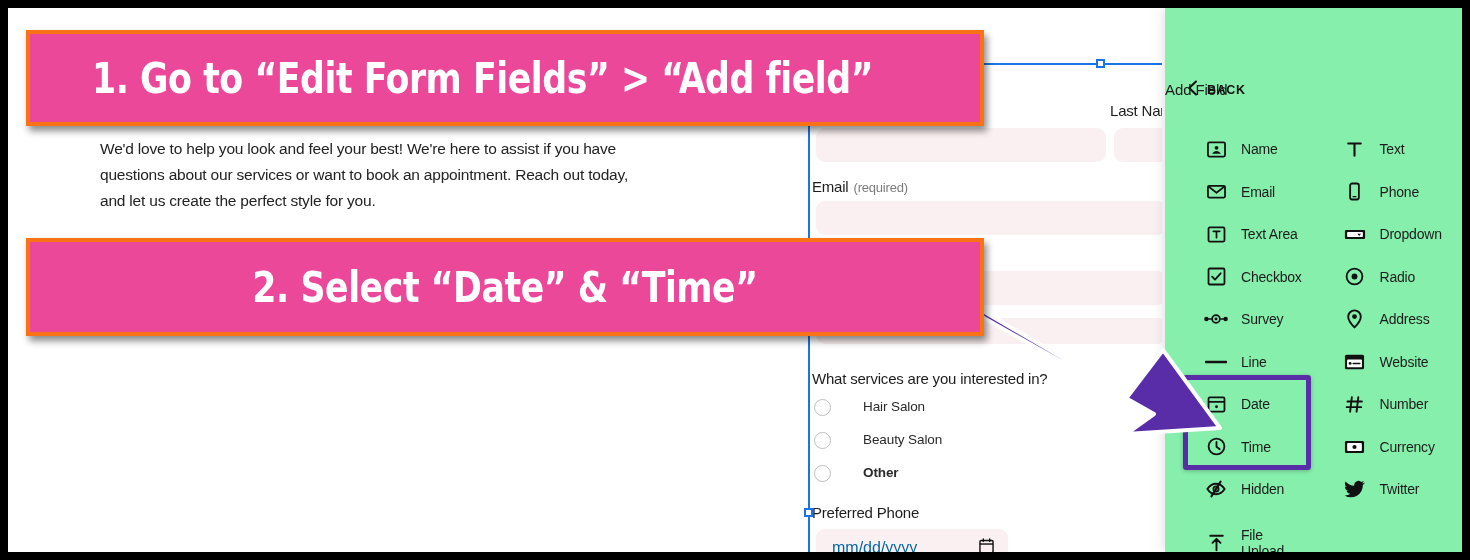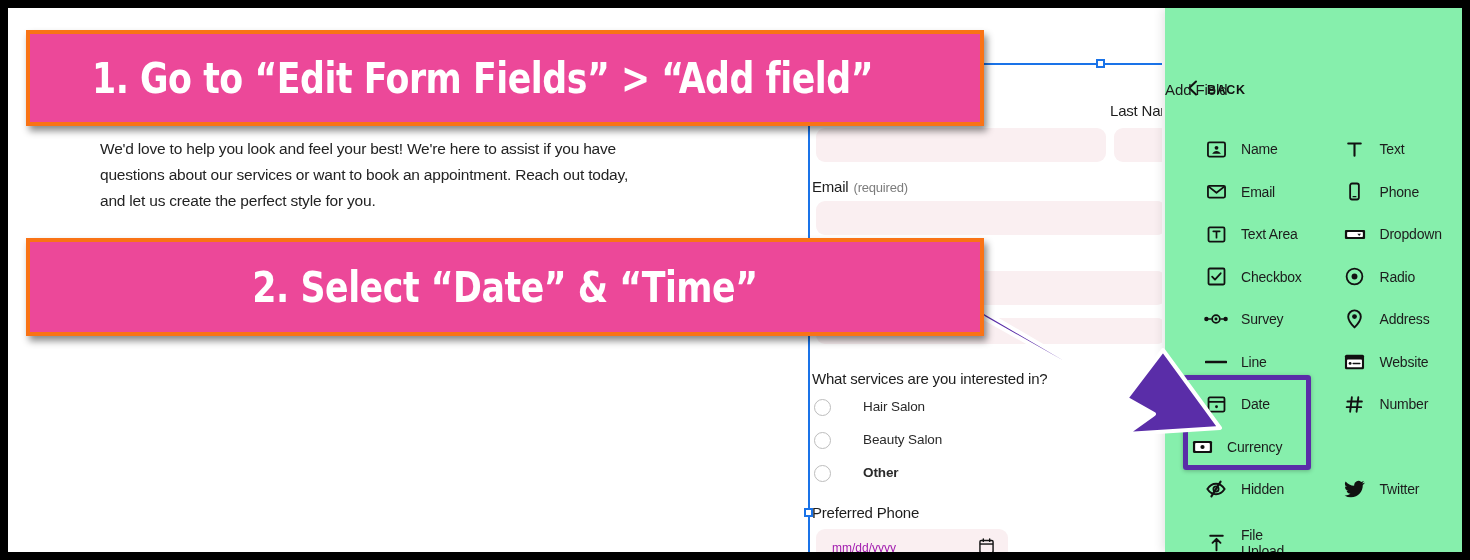--- a/index.html
+++ b/index.html
@@ -120,22 +120,22 @@
     background: #faeff1;
     border-radius: 9px;
     height: 38px;
     display: flex;
     align-items: center;
     justify-content: space-between;
     padding: 0 14px 0 16px;
     box-sizing: border-box;
   }
   .date-ph {
-    font-size: 12px;
-    color: #a21caf;
+    font-size: 16px;
+    color: #0369a1;
     letter-spacing: 0px;
   }
 
   
   #panel {
     position: absolute;
     left: 1157px; top: 0;
     width: 297px; height: 544px;
     background: #86efac;
     box-shadow: -3px 0 9px rgba(0,0,0,0.10);
@@ -486,20 +486,29 @@
             <span class="ic">
               <svg width="19" height="19" viewBox="0 0 20 20" fill="none">
                 <path d="M7.2 2.4L5.4 17.6M14 2.4l-1.8 15.2M2.6 6.8h15.2M1.8 12.8H17" stroke="#111" stroke-width="2" stroke-linecap="round"></path>
               </svg>
             </span>
             <span class="field-label">Number</span>
           </div>
         </div>
 
         <div class="field-row">
+          <div class="field-cell">
+            <span class="ic">
+              <svg width="19" height="19" viewBox="0 0 20 20" fill="none">
+                <circle cx="10" cy="10" r="8.3" stroke="#111" stroke-width="1.9"></circle>
+                <path d="M10 5.1v5.2l3.4 2.6" stroke="#111" stroke-width="1.9" stroke-linecap="round" stroke-linejoin="round"></path>
+              </svg>
+            </span>
+            <span class="field-label">Time</span>
+          </div>
           <div class="field-cell col2">
             <span class="ic">
               <svg width="21" height="16" viewBox="0 0 22 16" fill="none">
                 <rect x="1" y="1.6" width="20" height="12.8" rx="1.5" fill="#111"></rect>
                 <rect x="3.3" y="3.9" width="15.4" height="8.2" rx="0.9" fill="#fff"></rect>
                 <circle cx="11" cy="8" r="2.2" fill="#111"></circle>
               </svg>
             </span>
             <span class="field-label">Currency</span>
           </div>

